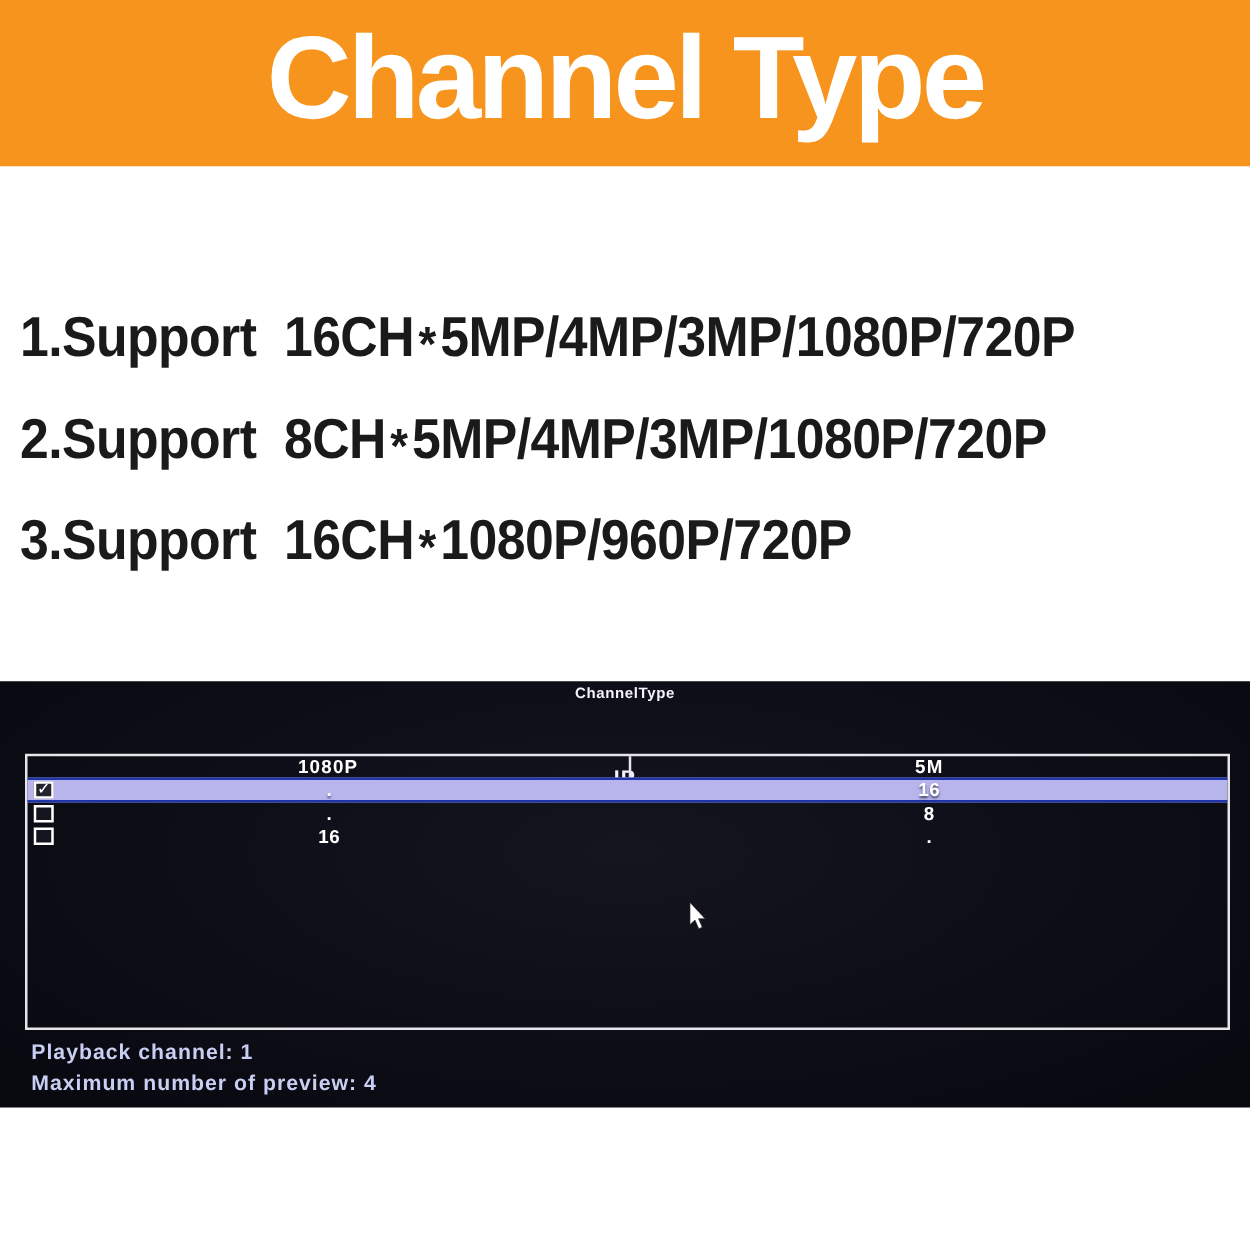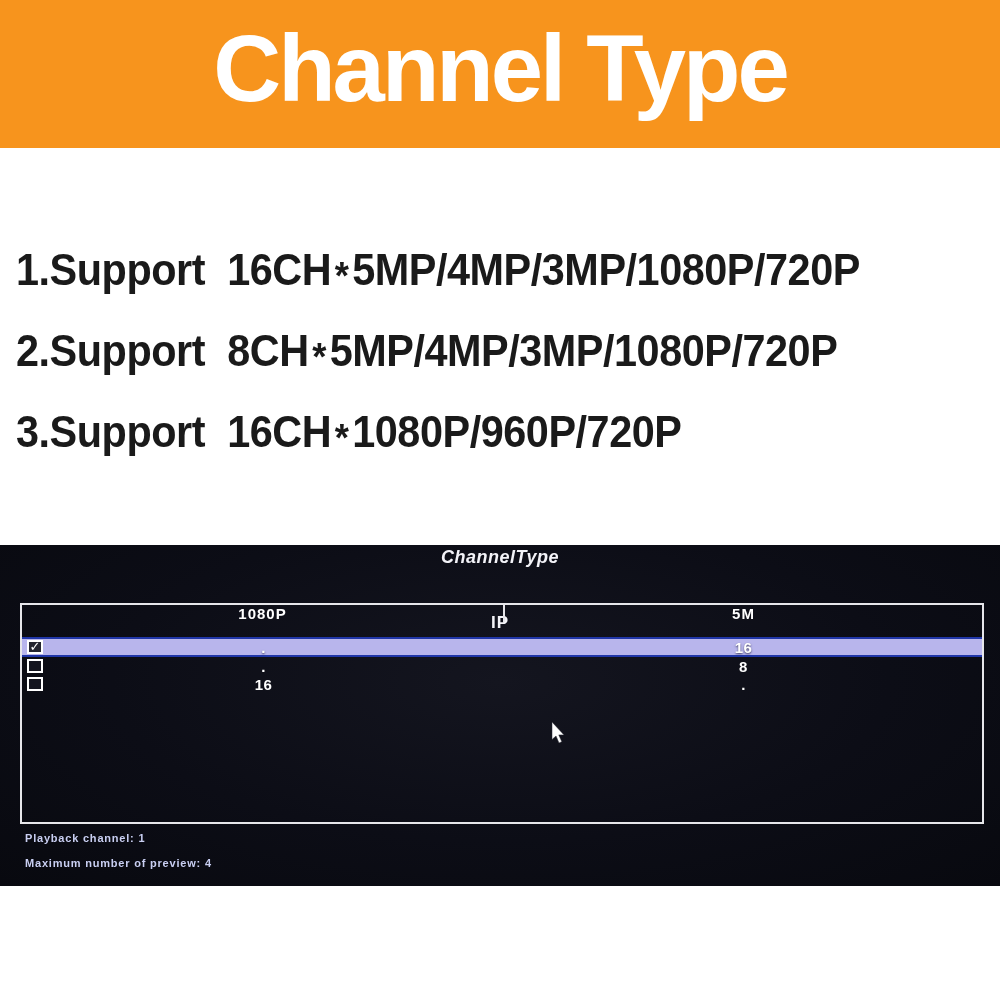--- a/index.html
+++ b/index.html
@@ -5,21 +5,21 @@
   * { margin:0; padding:0; box-sizing:border-box; }
   html,body { background:#ffffff; }
   .page {
     position:relative; width:1000px; height:1000px;
     background:#ffffff; overflow:hidden;
     font-family:"Liberation Sans", sans-serif;
   }
 
   
   .banner {
-    position:absolute; left:0; top:0; width:1000px; height:148px;
+    position:absolute; left:0; top:0; width:1000px; height:133px;
     background:#F7941D;
     display:flex; align-items:center; justify-content:center;
   }
   .banner-title {
     color:#ffffff; font-size:94px; font-weight:bold;
     letter-spacing:-3px; line-height:1; padding-bottom:10px;
     font-family:"Liberation Sans", sans-serif;
   }
 
   
@@ -36,32 +36,32 @@
     font-size:0.88em; transform:translateY(4px);
   }
 
   
   .dvr {
     position:absolute; left:0; top:545px; width:1000px; height:341px;
     background:radial-gradient(ellipse at 50% 40%, #14151f 0%, #0c0d16 55%, #08090f 100%);
   }
   .dvr-title {
     position:absolute; top:2px; left:0; width:100%; text-align:center;
-    color:#f3f3f8; font-size:18px; font-weight:bold; letter-spacing:0.5px;font-style:italic;
+    color:#f3f3f8; font-size:12px; font-weight:bold; letter-spacing:0.5px;
   }
   .dvr-group {
     position:absolute; top:37px; left:0; width:100%; text-align:center;
     color:#f3f3f8; font-size:17px; font-weight:bold; letter-spacing:1px;margin-top:31px;
   }
 
   .channel-table {
     position:absolute; left:20px; top:58px; width:964px; height:221px;
     border:2px solid #e6e6ea;
   }
-  .thead { position:relative; height:32px; }
+  .thead { position:relative; height:17px; }
   .th {
     position:absolute; top:0; height:17px;
     display:flex; align-items:center; justify-content:center;
     color:#ffffff; font-size:15px; font-weight:bold; letter-spacing:1px;
   }
   .th-left  { left:0; width:483px; border-right:2px solid #e6e6ea; }
   .th-right { left:483px; right:0; }
 
   .trow { position:relative; height:18px; }
   .trow.selected {
@@ -84,21 +84,21 @@
     color:#ffffff; font-size:15px; font-weight:bold; letter-spacing:0.5px;
   }
   .cell-left  { left:0; width:483px; }
   .cell-right { left:483px; right:0; }
   .trow.selected .cell { text-shadow:0 1px 2px rgba(10,10,40,0.7); }
 
   .mouse-cursor { position:absolute; left:551px; top:177px; }
 
   .dvr-footer-line {
     position:absolute; left:25px;
-    color:#c9cff2; font-size:11px; font-weight:bold; letter-spacing:0.8px;
+    color:#c9cff2; font-size:17px; font-weight:bold; letter-spacing:0.8px;
     white-space:nowrap;
   }
   .footer-1 { top:287px; }
   .footer-2 { top:312px; }
 </style>
 </head>
 <body>
 
 <div class="page">
 

